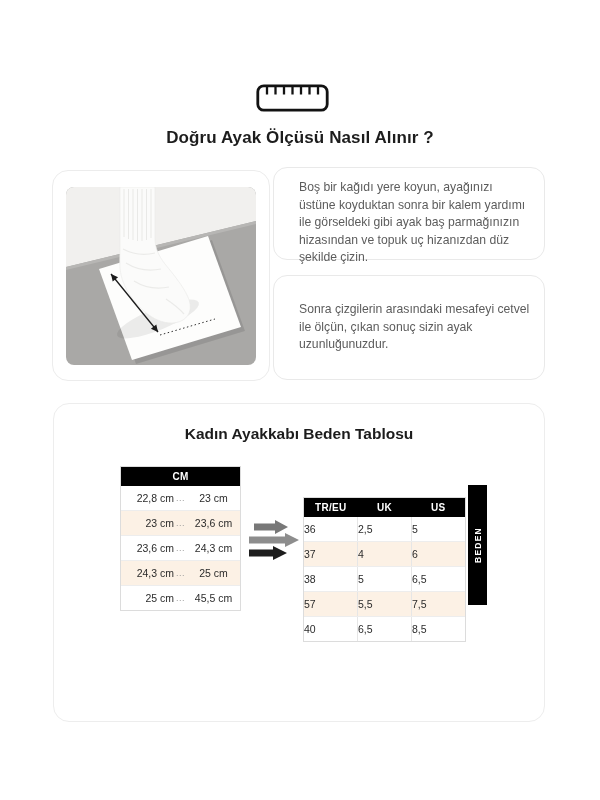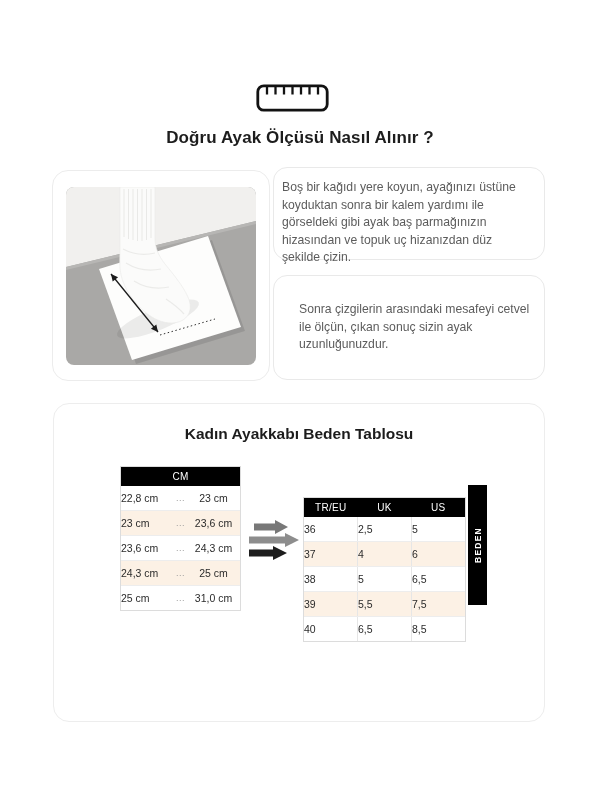--- a/index.html
+++ b/index.html
@@ -14,37 +14,37 @@
   .main-title{left:0;top:128px;width:600px;text-align:center;font-size:17px;font-weight:700;color:#1d1d1d;margin:0;letter-spacing:.1px;}
 
   
   .photo-card{left:52px;top:170px;width:218px;height:211px;border:1px solid #ececec;border-radius:16px;box-sizing:border-box;background:#fff;}
   .photo{position:absolute;left:13px;top:16px;width:190px;height:178px;border-radius:8px;overflow:hidden;}
   .photo svg{display:block;}
 
   
   .note{left:273px;width:272px;border:1px solid #e9e9e9;border-radius:14px;box-sizing:border-box;background:#fff;}
   .note p{margin:0;font-size:12.2px;line-height:17.6px;color:#5c5c5c;}
-  .note1{top:167px;height:93px;padding:11px 12px 0 8px;}
+  .note1{top:167px;height:93px;padding:11px 12px 0 25px;}
   .note2{top:275px;height:105px;padding:0 0 0 25px;display:flex;align-items:center;}
 
   
   .size-card{left:53px;top:403px;width:492px;height:319px;border:1px solid #ededed;border-radius:16px;box-sizing:border-box;background:#fff;}
   .size-title{position:absolute;left:0;top:21px;width:100%;text-align:center;font-size:15.5px;font-weight:700;color:#1c1c1c;margin:0;}
 
   
   .tbl{position:absolute;box-sizing:border-box;border:1px solid #dcdcdc;background:#fff;}
-  .t-head{background:#000;color:#fff;height:19px;line-height:19px;font-size:10px;font-weight:400;text-align:center;letter-spacing:.3px;}
+  .t-head{background:#000;color:#fff;height:19px;line-height:19px;font-size:10px;font-weight:700;text-align:center;letter-spacing:.3px;}
   .t-row{display:flex;height:24px;align-items:center;font-size:10.5px;color:#2b2b2b;background:#fff;}
   .t-row + .t-row{border-top:1px solid #ededed;}
   .t-row.alt{background:#fcf1e5;}
 
   
   .cm-table{left:66px;top:62px;width:121px;}
-  .cm-table .c1{width:53px;text-align:left;}
+  .cm-table .c1{width:53px;text-align:right;}
   .cm-table .c2{width:13px;text-align:center;color:#9a9a9a;font-size:9px;letter-spacing:.5px;}
   .cm-table .c3{flex:1;text-align:center;}
 
   
   .arrows{left:195px;top:113px;width:52px;height:44px;}
 
   
   .eu-table{left:249px;top:62px;width:163px;margin-top:31px;}
   .eu-table .t-head{display:flex;}
   .eu-table .t-head span{flex:1;text-align:center;}
@@ -147,21 +147,21 @@
         <span class="c3">24,3 cm</span>
       </div>
       <div class="t-row alt">
         <span class="c1">24,3 cm</span>
         <span class="c2">...</span>
         <span class="c3">25 cm</span>
       </div>
       <div class="t-row">
         <span class="c1">25 cm</span>
         <span class="c2">...</span>
-        <span class="c3">31,0 cm</span>
+        <span class="c3">45,5 cm</span>
       </div>
     </div>
 
     <div class="abs arrows">
       <svg width="52" height="44" viewBox="0 0 52 44">
         <path d="M5,6.5 H26 V3 L39,10 L26,17 V13.5 H5 Z" fill="#787878"></path>
         <path d="M0,19.5 H36 V16 L50,23 L36,30 V26.5 H0 Z" fill="#8d8d8d"></path>
         <path d="M0,32.5 H24 V29 L38,36 L24,43 V39.5 H0 Z" fill="#1d1d1d"></path>
       </svg>
     </div>
@@ -181,21 +181,21 @@
         <span>37</span>
         <span>4</span>
         <span>6</span>
       </div>
       <div class="t-row">
         <span>38</span>
         <span>5</span>
         <span>6,5</span>
       </div>
       <div class="t-row alt">
-        <span>39</span>
+        <span>57</span>
         <span>5,5</span>
         <span>7,5</span>
       </div>
       <div class="t-row">
         <span>40</span>
         <span>6,5</span>
         <span>8,5</span>
       </div>
     </div>
 

